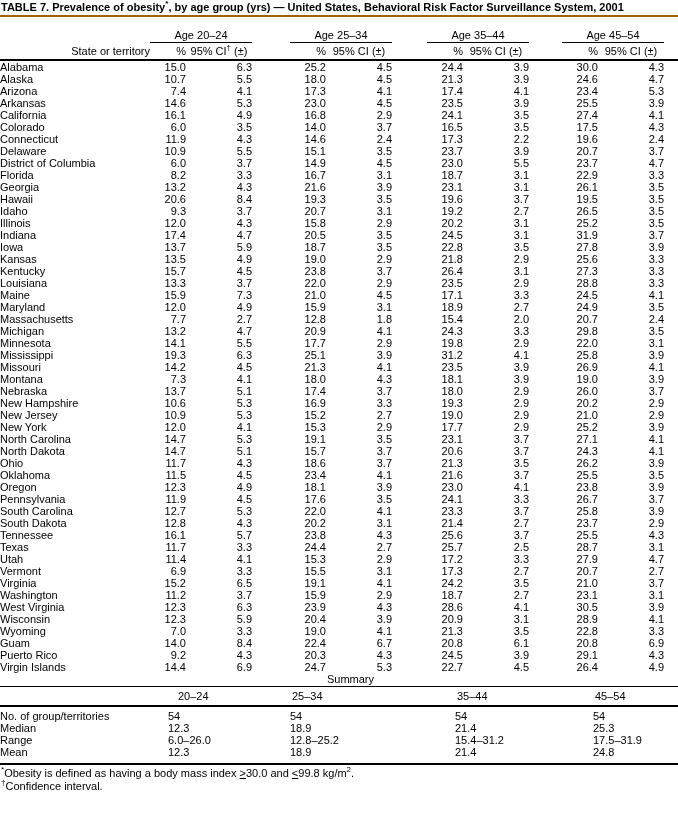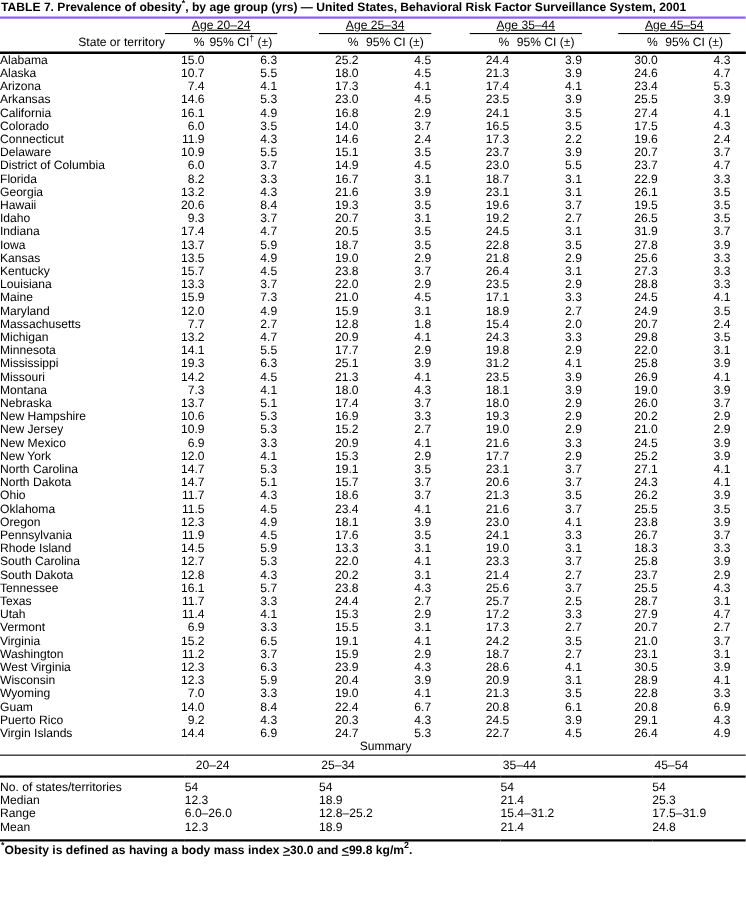--- a/index.html
+++ b/index.html
@@ -8,26 +8,26 @@
     width: 678px; height: 816px;
     background: #ffffff; color: #000000;
     font-family: "Liberation Sans", sans-serif;
     font-size: 11px;
   }
   sup { font-size: 8px; line-height: 0; }
 
   .title {
     font-weight: bold; font-size: 11px; line-height: 12px;
     padding: 1px 0 2px 1px;
-    border-bottom: 2px solid #8b5cf6;
+    border-bottom: 2px solid #a16207;
   }
 
   table.main { width: 678px; border-collapse: collapse; table-layout: fixed; }
   table.main th, table.main td { padding: 0; font-weight: normal; }
-  .grp-row th { height: 14px; vertical-align: bottom; text-decoration: underline; }
+  .grp-row th { height: 26px; vertical-align: bottom; }
   .grp {
     width: 102px; margin-left: auto; text-align: center;
     border-bottom: 1px solid #000; padding-bottom: 1px; line-height: 12px;
   }
   .sub-row th { height: 17px; border-bottom: 2px solid #000; vertical-align: middle; line-height: 12px; }
   th.state-h { text-align: right; padding-left: 1px; }
   th.pct-h { text-align: right; padding-right: 10px; }
   th.ci-h { text-align: center; white-space: nowrap; }
   table.main tbody td { height: 12px; line-height: 12px; vertical-align: middle; white-space: nowrap; }
   td.state { text-align: left; padding-left: 1px; margin-top: 14px; }
@@ -43,21 +43,21 @@
   table.summary th {
     font-weight: normal; text-align: left; height: 19px;
     vertical-align: middle; border-bottom: 2px solid #000; padding: 0 0 0 2px;
   }
   table.summary th.sum-h-first { padding-left: 10px; }
   table.summary td { height: 12px; line-height: 12px; padding: 0; text-align: left; vertical-align: middle; white-space: nowrap; }
   td.sum-label { padding-left: 4px; }
   table.summary tbody tr:first-child td { padding-top: 3px; height: 15px; }
   table.summary tbody tr:last-child td { padding-bottom: 5px; height: 14px; }
 
-  .footnotes { padding: 2px 0 0 1px; line-height: 13px; font-weight: bold; }
+  .footnotes { padding: 2px 0 0 1px; line-height: 13px; }
   .underl { text-decoration: underline; }
 </style>
 </head>
 <body>
 
 <div class="title"><span>TABLE 7. Prevalence of obesity</span><sup>*</sup><span>, by age group (yrs) — United States, Behavioral Risk Factor Surveillance System, 2001</span></div>
 
 <table class="main">
   <colgroup>
     <col style="width:150px">
@@ -252,20 +252,32 @@
         <td class="ci">3.7</td>
         <td class="pct">20.7</td>
         <td class="ci">3.1</td>
         <td class="pct">19.2</td>
         <td class="ci">2.7</td>
         <td class="pct">26.5</td>
         <td class="ci">3.5</td>
         <td></td>
       </tr>
       <tr>
+        <td class="state">Illinois</td>
+        <td class="pct">12.0</td>
+        <td class="ci">4.3</td>
+        <td class="pct">15.8</td>
+        <td class="ci">2.9</td>
+        <td class="pct">20.2</td>
+        <td class="ci">3.1</td>
+        <td class="pct">25.2</td>
+        <td class="ci">3.5</td>
+        <td></td>
+      </tr>
+      <tr>
         <td class="state">Indiana</td>
         <td class="pct">17.4</td>
         <td class="ci">4.7</td>
         <td class="pct">20.5</td>
         <td class="ci">3.5</td>
         <td class="pct">24.5</td>
         <td class="ci">3.1</td>
         <td class="pct">31.9</td>
         <td class="ci">3.7</td>
         <td></td>
@@ -444,32 +456,20 @@
         <td class="ci">5.3</td>
         <td class="pct">15.2</td>
         <td class="ci">2.7</td>
         <td class="pct">19.0</td>
         <td class="ci">2.9</td>
         <td class="pct">21.0</td>
         <td class="ci">2.9</td>
         <td></td>
       </tr>
       <tr>
-        <td class="state">New Mexico</td>
-        <td class="pct">6.9</td>
-        <td class="ci">3.3</td>
-        <td class="pct">20.9</td>
-        <td class="ci">4.1</td>
-        <td class="pct">21.6</td>
-        <td class="ci">3.3</td>
-        <td class="pct">24.5</td>
-        <td class="ci">3.9</td>
-        <td></td>
-      </tr>
-      <tr>
         <td class="state">New York</td>
         <td class="pct">12.0</td>
         <td class="ci">4.1</td>
         <td class="pct">15.3</td>
         <td class="ci">2.9</td>
         <td class="pct">17.7</td>
         <td class="ci">2.9</td>
         <td class="pct">25.2</td>
         <td class="ci">3.9</td>
         <td></td>
@@ -537,32 +537,20 @@
       <tr>
         <td class="state">Pennsylvania</td>
         <td class="pct">11.9</td>
         <td class="ci">4.5</td>
         <td class="pct">17.6</td>
         <td class="ci">3.5</td>
         <td class="pct">24.1</td>
         <td class="ci">3.3</td>
         <td class="pct">26.7</td>
         <td class="ci">3.7</td>
-        <td></td>
-      </tr>
-      <tr>
-        <td class="state">Rhode Island</td>
-        <td class="pct">14.5</td>
-        <td class="ci">5.9</td>
-        <td class="pct">13.3</td>
-        <td class="ci">3.1</td>
-        <td class="pct">19.0</td>
-        <td class="ci">3.1</td>
-        <td class="pct">18.3</td>
-        <td class="ci">3.3</td>
         <td></td>
       </tr>
       <tr>
         <td class="state">South Carolina</td>
         <td class="pct">12.7</td>
         <td class="ci">5.3</td>
         <td class="pct">22.0</td>
         <td class="ci">4.1</td>
         <td class="pct">23.3</td>
         <td class="ci">3.7</td>
@@ -743,21 +731,21 @@
     <tr>
       <th></th>
       <th class="sum-h-first">20–24</th>
       <th>25–34</th>
       <th>35–44</th>
       <th>45–54</th>
     </tr>
   </thead>
   <tbody id="summary-body">
       <tr>
-        <td class="sum-label">No. of states/territories</td>
+        <td class="sum-label">No. of group/territories</td>
         <td>54</td>
         <td>54</td>
         <td>54</td>
         <td>54</td>
       </tr>
       <tr>
         <td class="sum-label">Median</td>
         <td>12.3</td>
         <td>18.9</td>
         <td>21.4</td>
@@ -775,13 +763,14 @@
         <td>12.3</td>
         <td>18.9</td>
         <td>21.4</td>
         <td>24.8</td>
       </tr>
     </tbody>
 </table>
 
 <div class="footnotes">
   <div><sup>*</sup><span>Obesity is defined as having a body mass index </span><span class="underl">&gt;</span><span>30.0 and </span><span class="underl">&lt;</span><span>99.8 kg/m</span><sup>2</sup><span>.</span></div>
+  <div><sup>†</sup><span>Confidence interval.</span></div>
 </div>
 
 </body></html>

